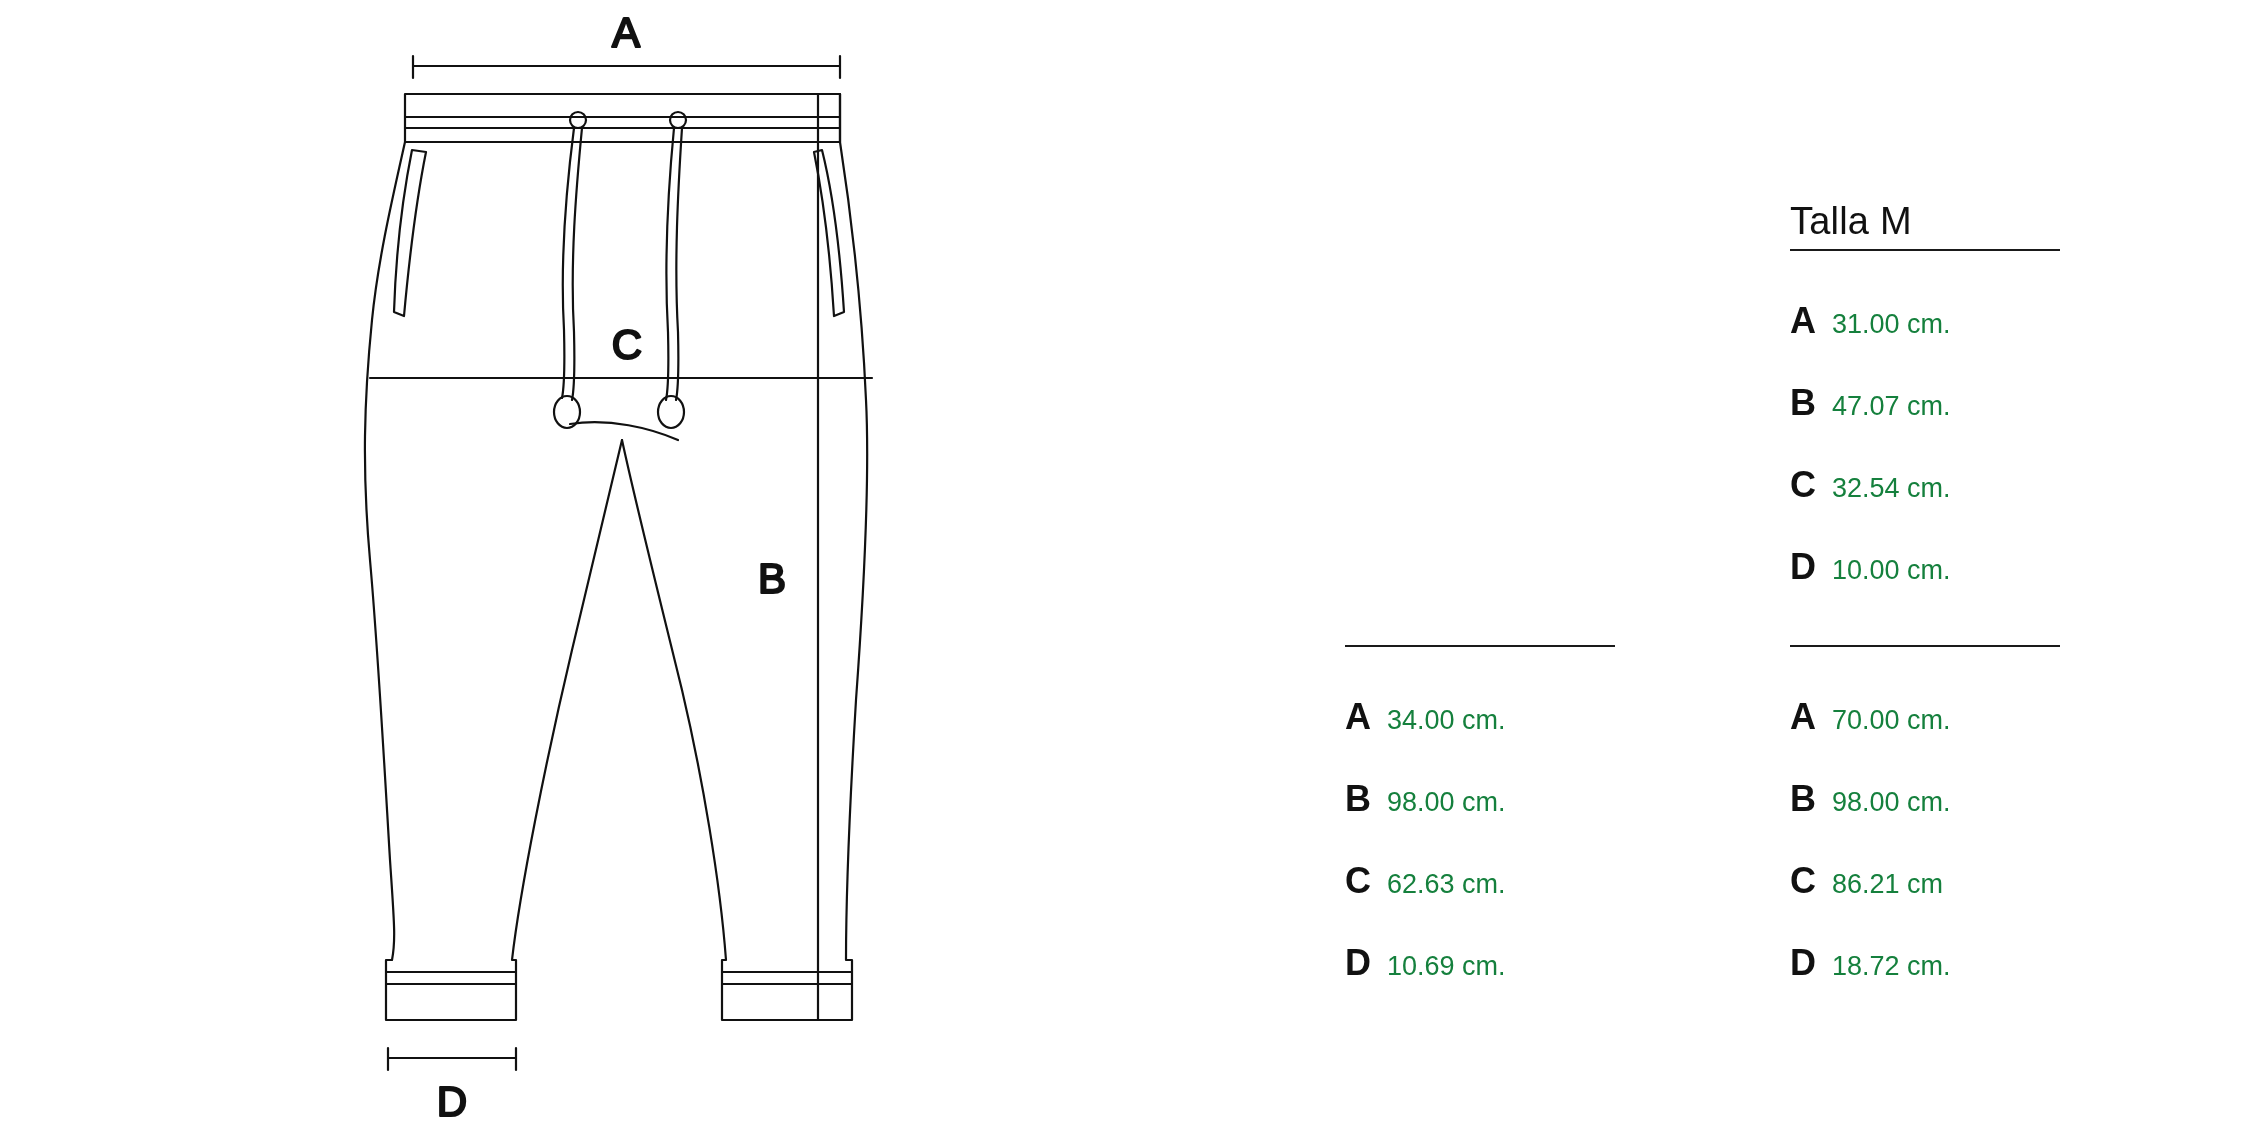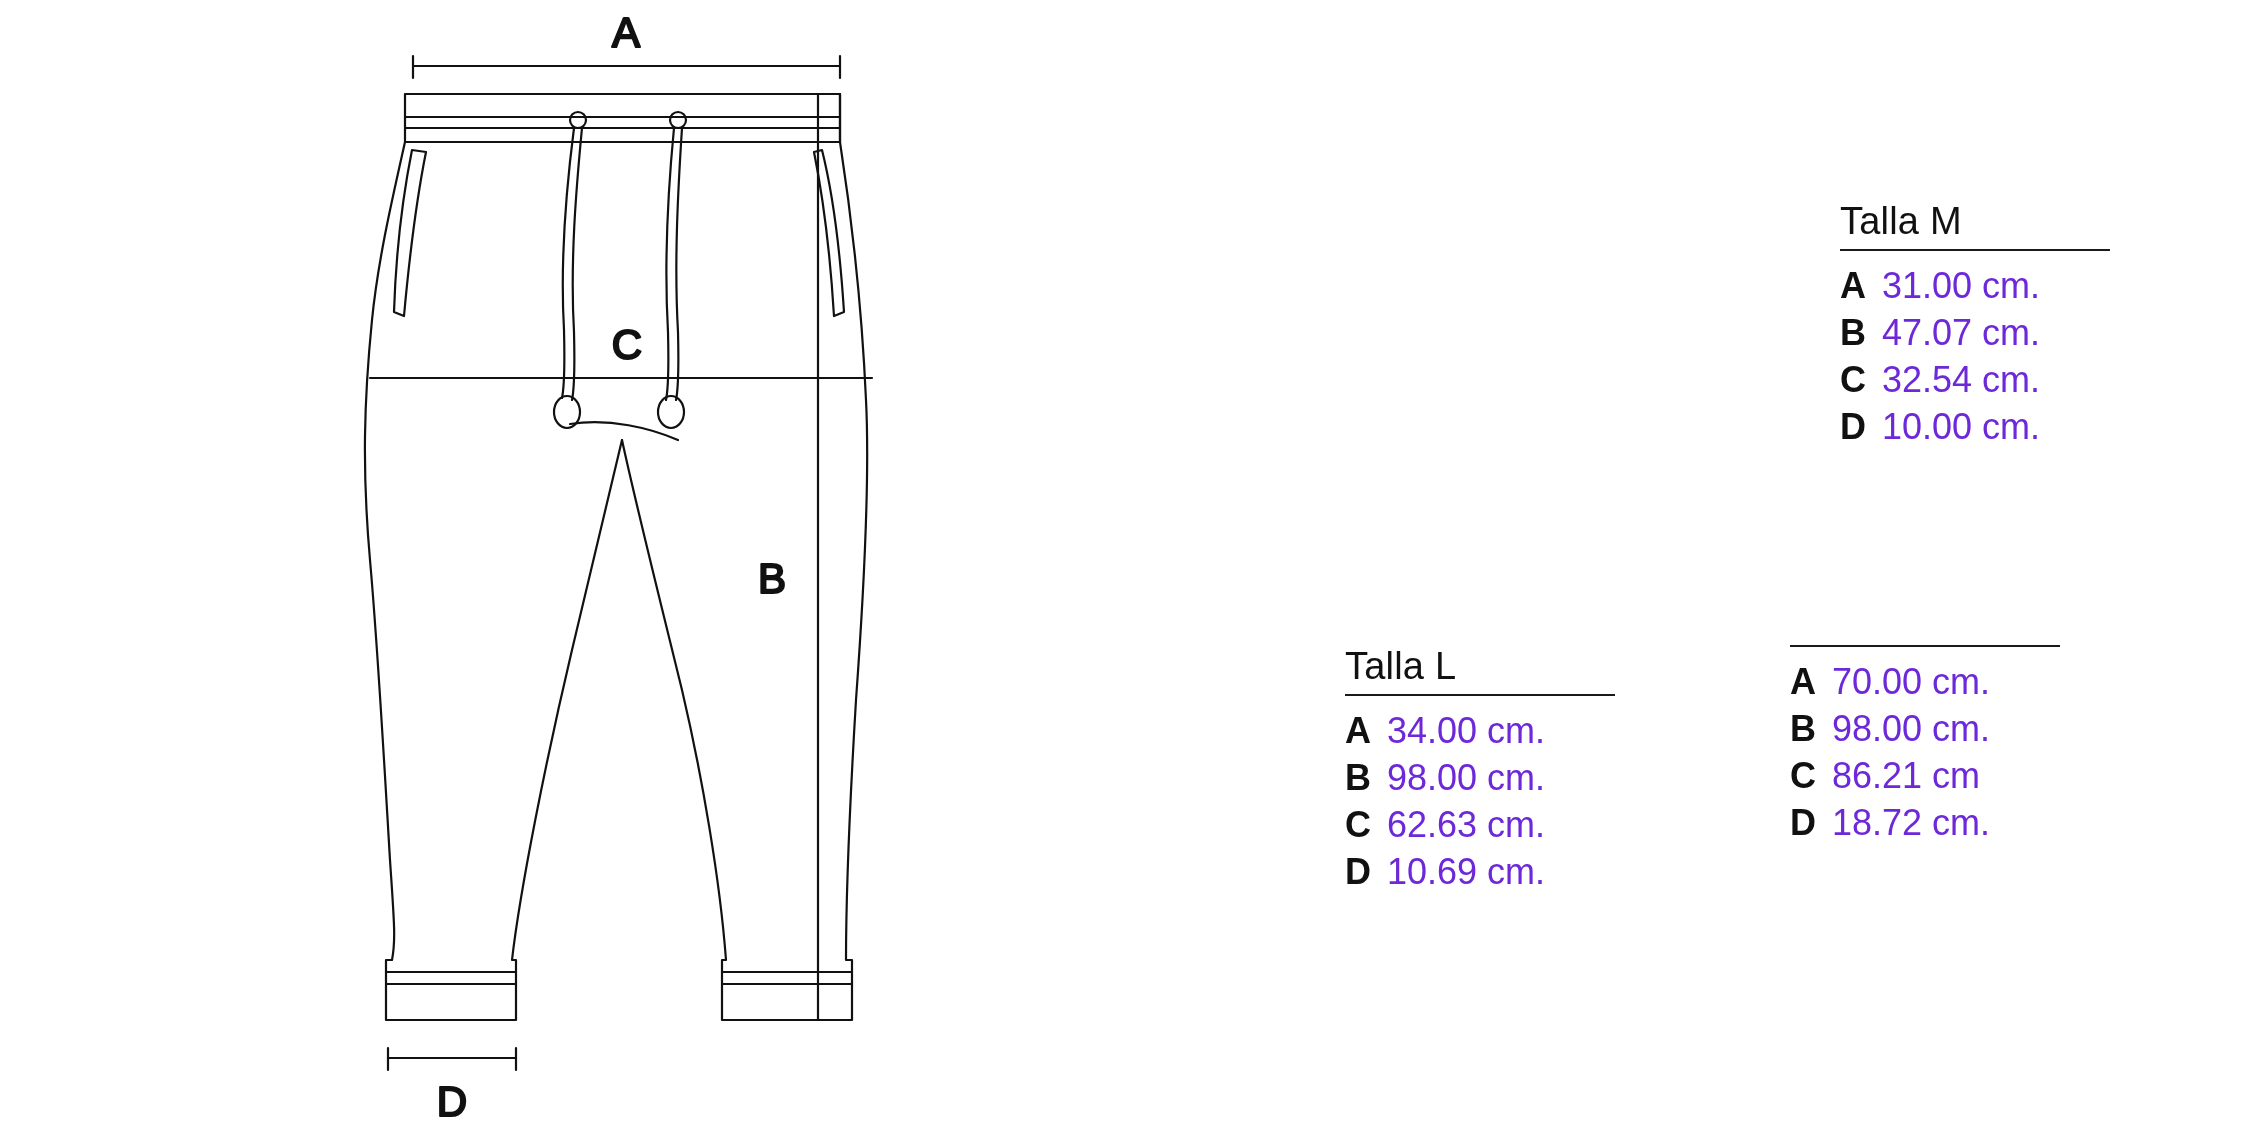--- a/index.html
+++ b/index.html
@@ -63,26 +63,27 @@
     margin-bottom: 5px;
     white-space: nowrap;
   }
   .row .key {
     font-size: 36px;
     font-weight: bold;
     color: #111111;
     min-width: 30px;
   }
   .row .val {
-    font-size: 36px;
+    font-size: 27px;
     font-weight: 400;
-    color: #6d28d9;
-  }
-
-  #table-m   { left: 1840px; top: 200px;  width: 270px; }
+    color: #15803d;
+    margin-top: 44px;
+  }
+
+  #table-m   { left: 1790px; top: 200px;  width: 270px; }
   #table-l   { left: 1345px; top: 645px;  width: 270px; }
   #table-xl  { left: 1790px; top: 645px;  width: 270px; }
 </style>
 </head>
 <body>
 
 <div id="stage">
 
   <div id="drawing">
     <svg width="1350" height="1125" viewBox="0 0 1350 1125" xmlns="http://www.w3.org/2000/svg" fill="none" stroke="#111111" stroke-width="2.2" stroke-linejoin="round" stroke-linecap="round">
@@ -190,21 +191,20 @@
       <span class="key">C</span>
       <span class="val">32.54 cm.</span>
     </div>
     <div class="row">
       <span class="key">D</span>
       <span class="val">10.00 cm.</span>
     </div>
   </div>
 
   <div class="size-table" id="table-l">
-    <div class="size-title">Talla L</div>
     <div class="size-rule"></div>
     <div class="row">
       <span class="key">A</span>
       <span class="val">34.00 cm.</span>
     </div>
     <div class="row">
       <span class="key">B</span>
       <span class="val">98.00 cm.</span>
     </div>
     <div class="row">

